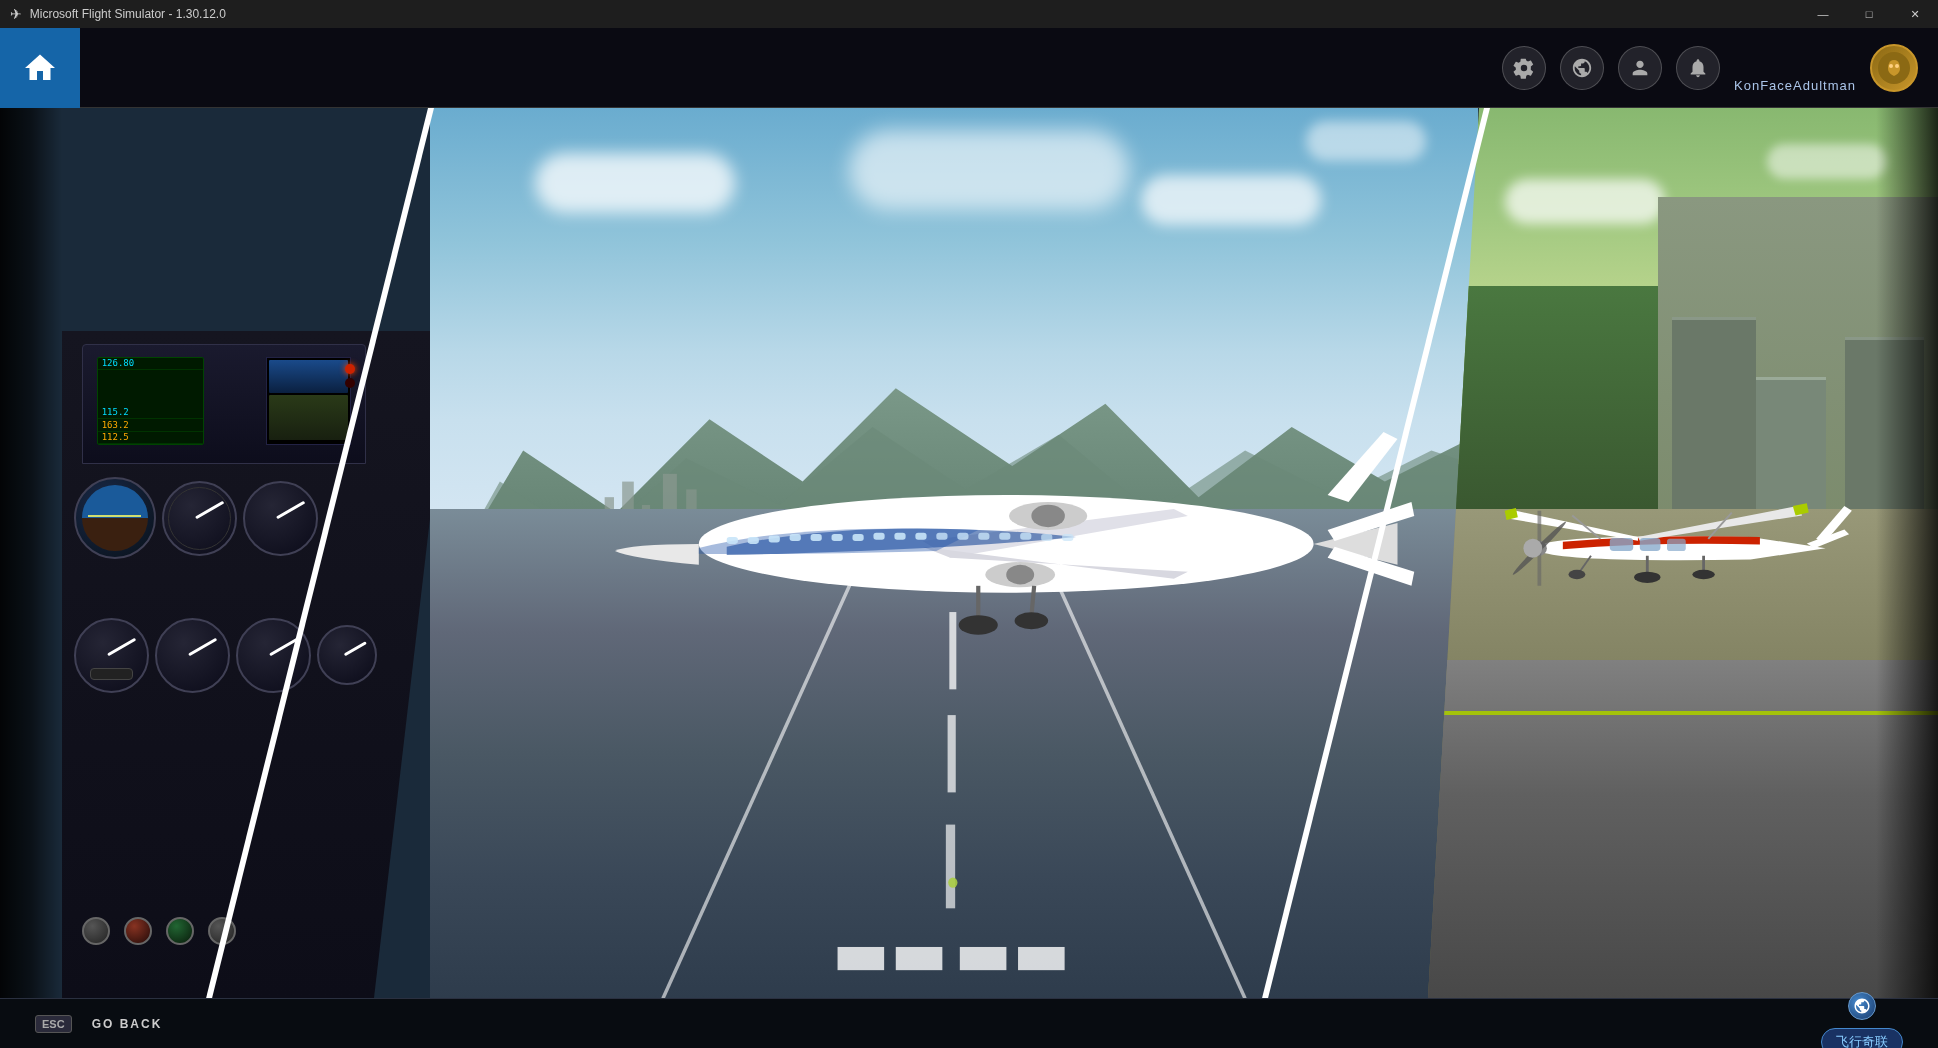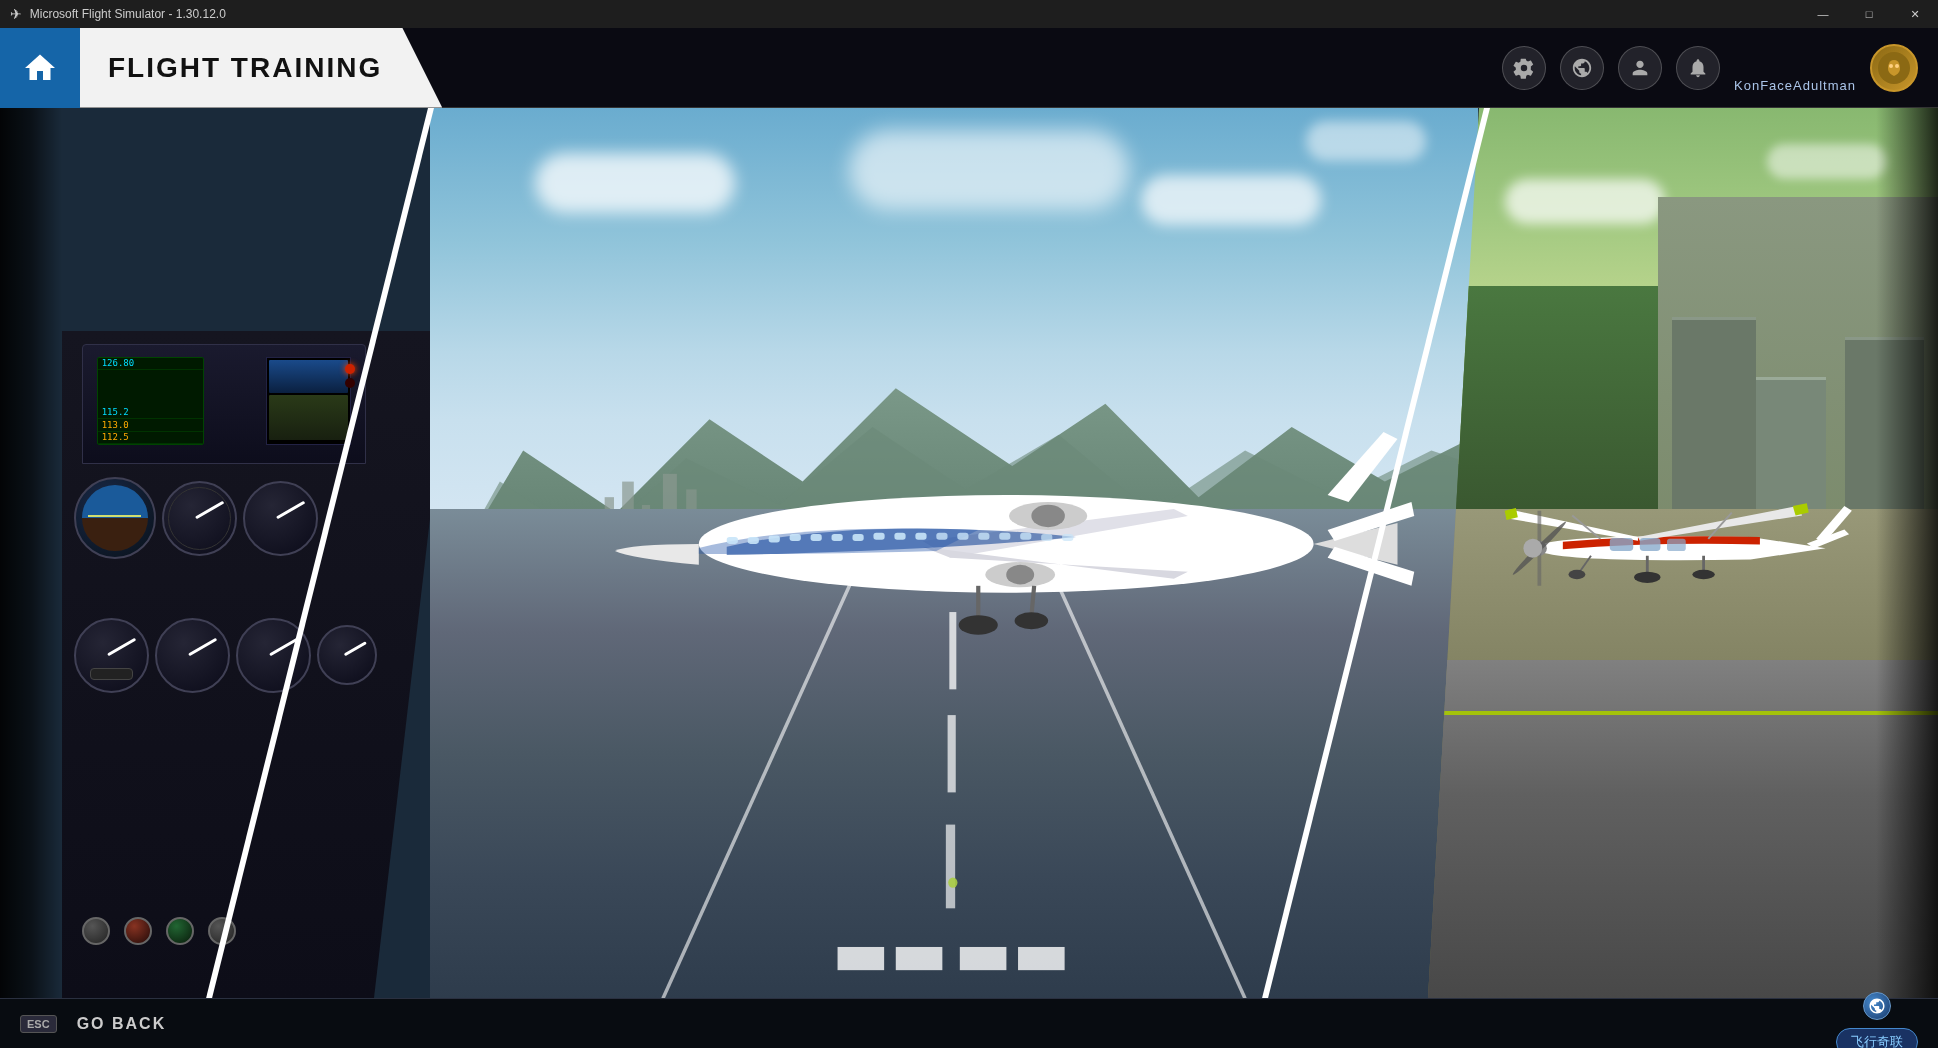--- a/index.html
+++ b/index.html
@@ -149,38 +149,38 @@
       overflow: hidden;
     }
 
     .bottom-bar {
       position: absolute;
       bottom: 0; left: 0; right: 0;
       height: 50px;
       background: rgba(8, 12, 18, 0.97);
       display: flex;
       align-items: center;
-      padding: 0 20px;
+      padding: 0 35px;
       z-index: 50;
       border-top: 1px solid #2a3040;
     }
 
     .esc-key {
       background: #2a2a3a;
       border: 1px solid #555;
       color: #aaa;
       font-size: 11px;
       padding: 2px 6px;
       border-radius: 3px;
       font-weight: bold;
     }
 
     .go-back-text {
       color: #ccc;
-      font-size: 16px;
+      font-size: 12px;
       font-weight: 600;
       letter-spacing: 2px;
       margin-left: 10px;
     }
 
     .bottom-right-logo {
       margin-left: auto;
       display: flex;
       align-items: center;
       gap: 8px;
@@ -410,23 +410,20 @@
     <button class="window-btn close">✕</button>
   </div>
 </div>
 
 <div class="header-bar">
   <div class="header-home">
     <svg class="home-icon-svg" viewBox="0 0 24 24">
       <path d="M10 20v-6h4v6h5v-8h3L12 3 2 12h3v8z"></path>
     </svg>
   </div>
-  <div class="header-title-block">
-    <span class="header-title-text">FLIGHT TRAINING</span>
-  </div>
   <div class="header-right">
     <div class="header-icon-btn">
       <svg width="22" height="22" viewBox="0 0 24 24" fill="#aaa">
         <path d="M12 15.5A3.5 3.5 0 018.5 12 3.5 3.5 0 0112 8.5a3.5 3.5 0 013.5 3.5 3.5 3.5 0 01-3.5 3.5m7.43-2.92c.04-.36.07-.74.07-1.08s-.03-.71-.07-1.08l2.32-1.84c.21-.16.27-.44.14-.68l-2.2-3.84c-.13-.24-.4-.32-.64-.24l-2.73 1.1c-.57-.44-1.18-.8-1.84-1.06L14 2.24C13.95 2 13.71 1.8 13.42 1.8h-4.4c-.3 0-.54.2-.58.44l-.42 2.9c-.65.26-1.26.62-1.83 1.06L3.5 5.1c-.24-.08-.51 0-.64.24L.66 9.18c-.14.24-.08.52.14.68l2.32 1.84c-.04.37-.07.75-.07 1.08 0 .33.03.71.07 1.08L.8 15.7c-.21.16-.27.44-.14.68l2.2 3.84c.13.24.4.32.64.24l2.73-1.1c.57.44 1.18.8 1.84 1.06l.42 2.9c.04.24.28.44.58.44h4.4c.3 0 .54-.2.58-.44l.42-2.9c.65-.26 1.26-.62 1.83-1.06l2.73 1.1c.24.08.51 0 .64-.24l2.2-3.84c.14-.24.08-.52-.14-.68l-2.32-1.84z"></path>
       </svg>
     </div>
     <div class="header-icon-btn">
       <svg width="22" height="22" viewBox="0 0 24 24" fill="#aaa">
         <path d="M12 2C6.48 2 2 6.48 2 12s4.48 10 10 10 10-4.48 10-10S17.52 2 12 2zm-1 17.93c-3.95-.49-7-3.85-7-7.93 0-.62.08-1.21.21-1.79L9 15v1c0 1.1.9 2 2 2v1.93zm6.9-2.54c-.26-.81-1-1.39-1.9-1.39h-1v-3c0-.55-.45-1-1-1H8v-2h2c.55 0 1-.45 1-1V7h2c1.1 0 2-.9 2-2v-.41c2.93 1.19 5 4.06 5 7.41 0 2.08-.8 3.97-2.1 5.39z"></path>
       </svg>
@@ -458,21 +455,21 @@
 
     <div style="position:absolute;inset:0;background:#1a2a3a;"></div>
 
     <div class="instr-panel" style="left:62px;width:390px;">
 
       <div style="position:absolute;top:2%;left:5%;right:22%;height:18%;background:linear-gradient(180deg,#1a1a2e,#0d0d1c);border-radius:4px 4px 0 0;border:1px solid #303048;">
 
         <div class="digital-display" style="position:absolute;top:10%;left:5%;width:38%;height:75%;">
           <div class="digi-line" style="font-size:9px;color:#00ddff;">126.80</div>
           <div class="digi-line" style="font-size:9px;color:#00ddff;margin-top:36px;">115.2</div>
-          <div class="digi-line amber" style="font-size:9px;">113.0</div>
+          <div class="digi-line amber" style="font-size:9px;">163.2</div>
           <div class="digi-line amber" style="font-size:9px;">112.5</div>
         </div>
         <div style="position:absolute;top:10%;right:5%;width:30%;height:75%;background:#000;border:1px solid #224;display:flex;flex-direction:column;gap:2px;padding:2px;">
           <div style="height:40%;background:linear-gradient(180deg,#1a4a8a,#0a2040);border-radius:1px;"></div>
           <div style="height:55%;background:linear-gradient(180deg,#2a3a18,#182010);border-radius:1px;"></div>
         </div>
       </div>
 
       <div style="position:absolute;top:22%;left:3%;display:flex;gap:6px;align-items:center;">
         <div class="g g-blue" style="width:82px;height:82px;">

